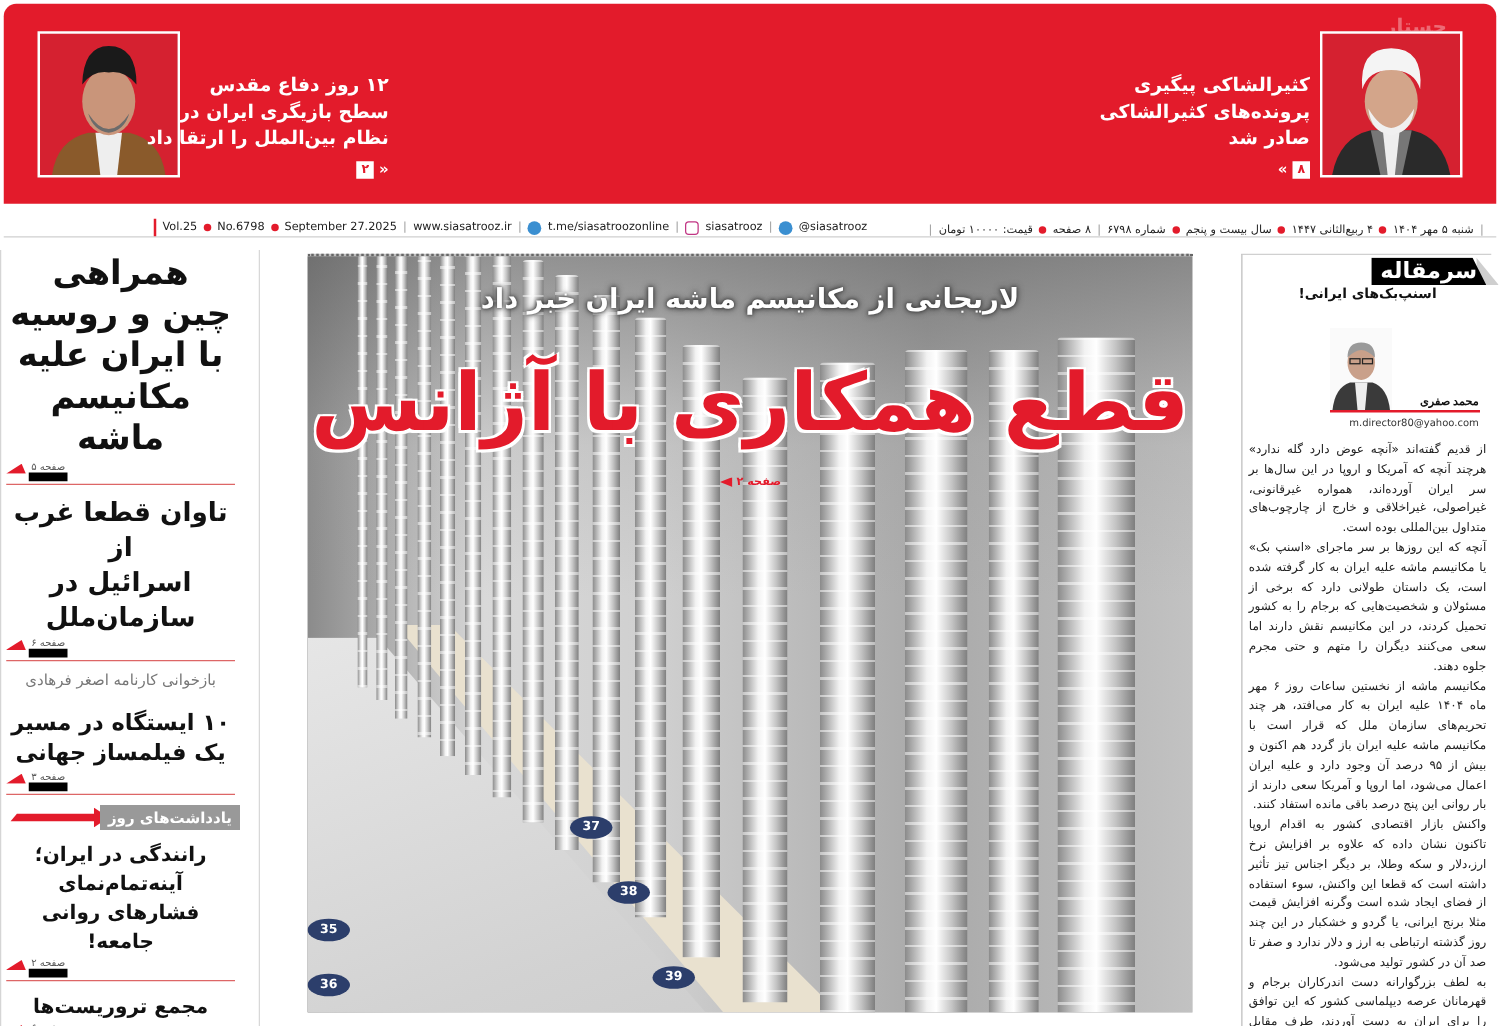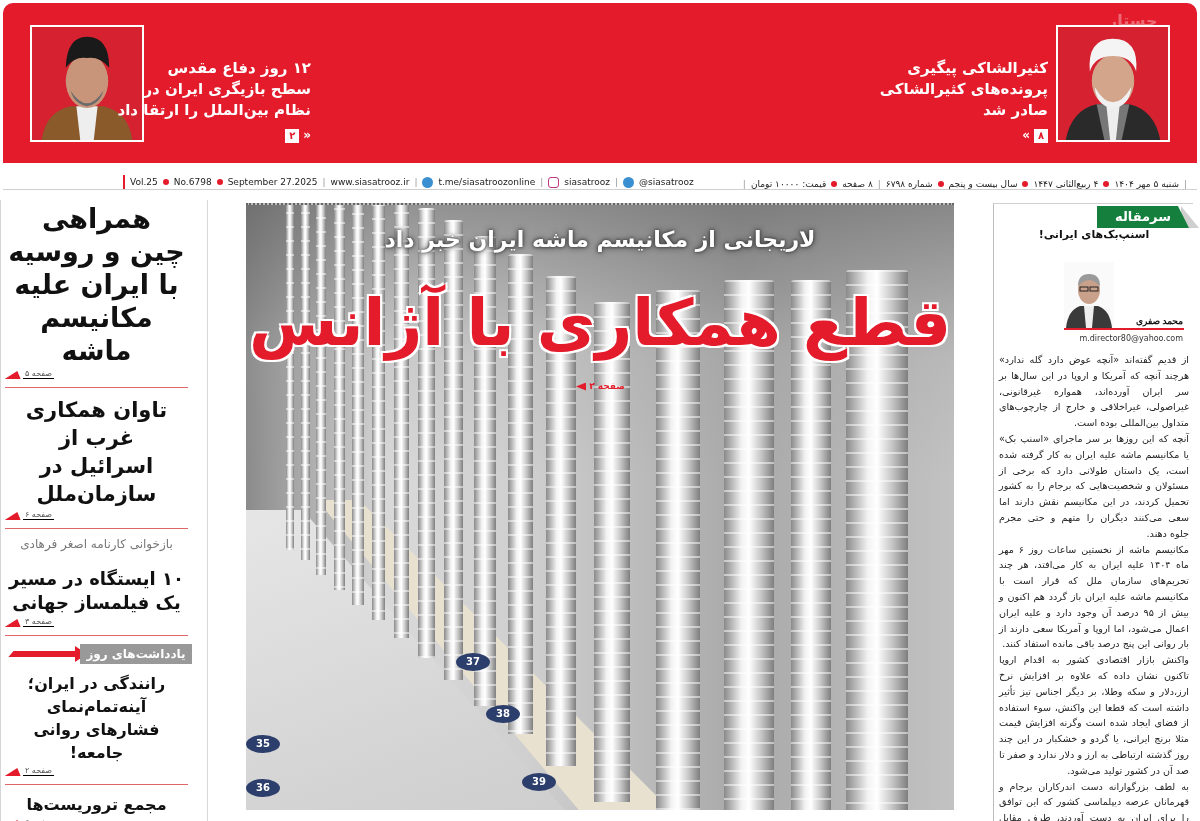--- a/index.html
+++ b/index.html
@@ -38,21 +38,21 @@
   .social-icon.insta { background: none; border: 1.5px solid #c13584; border-radius: 3px; }
 
   
   .left-col { position: absolute; left: 0; top: 200px; width: 192px; height: 621px; border-left: 1px solid #d5d5d5; }
   .left-col::after { content: ""; position: absolute; right: -16px; top: 0; width: 1px; height: 621px; background: #d8d8d8; }
   .story { position: relative; text-align: center; padding: 0 4px; }
   .story .hl { display: block; font-weight: bold; color: #111; }
   .story .kicker { display: block; font-size: 12px; color: #777; margin-bottom: 16px; }
   .story-ref { position: relative; height: 12px; margin: 2px 0 0 0; direction: ltr; }
   .story-ref .tri { position: absolute; left: 2px; top: 2px; width: 16px; height: 8px; background: #e31b2b; clip-path: polygon(0 100%, 50% 0, 100% 100%); transform: skewX(-30deg); }
-  .story-ref .lbl { position: absolute; left: 18px; top: 0; font-size: 8px; color: #555; border-bottom: 1px solid #000000; padding: 0 2px; }
+  .story-ref .lbl { position: absolute; left: 18px; top: 0; font-size: 8px; color: #555; border-bottom: 7px solid #000000; padding: 0 2px; }
   .story-div { height: 1px; background: #d66; margin: 6px 4px 8px 4px; }
 
   .s1 .hl { font-size: 27px; line-height: 33px; }
   .s2 .hl { font-size: 21px; line-height: 28px; }
   .s3 .hl { font-size: 18px; line-height: 24px; }
   .s4 .hl { font-size: 16px; line-height: 23px; }
   .s5 .hl { font-size: 16px; line-height: 23px; }
 
   .section-tab { position: relative; height: 20px; margin: 2px 0 8px 0; }
   .section-tab .gray { position: absolute; right: 0; top: 0; width: 112px; height: 20px; background: #999; color: #fff; font-size: 12px; font-weight: bold; line-height: 20px; text-align: center; }
@@ -69,21 +69,21 @@
   .centrifuge { position: absolute; bottom: 0; border-radius: 3px 3px 0 0; background: repeating-linear-gradient(180deg, rgba(255,255,255,0.5) 0 2px, rgba(0,0,0,0) 2px 14px), linear-gradient(90deg, #8a8a8a 0%, #f2f2f2 35%, #ffffff 50%, #c4c4c4 75%, #7e7e7e 100%); }
   .badge-num { position: absolute; width: 34px; height: 18px; border-radius: 50%; background: #2c3e6b; color: #fff; font-size: 10px; font-weight: bold; text-align: center; line-height: 18px; direction: ltr; }
 
   .hero-kicker { position: absolute; left: 0; top: 22px; width: 708px; text-align: center; font-size: 22px; font-weight: bold; color: #fff; text-shadow: 0 0 3px #333, 0 0 6px #333; }
   .hero-title { position: absolute; left: 0; top: 72px; width: 708px; text-align: center; font-size: 64px; line-height: 92px; font-weight: bold; color: #e31b2b; text-shadow: 2px 2px 0 #fff, -2px -2px 0 #fff, 2px -2px 0 #fff, -2px 2px 0 #fff; }
   .hero-ref { position: absolute; left: 330px; top: 176px; direction: ltr; font-size: 9px; color: #e31b2b; font-weight: bold; }
   .hero-ref .tri { display: inline-block; width: 10px; height: 8px; background: #e31b2b; clip-path: polygon(0 50%, 100% 0, 100% 100%); vertical-align: middle; }
 
   
   .right-col { position: absolute; left: 993px; top: 203px; width: 200px; height: 618px; border-left: 1px solid #bdbdbd; border-top: 1px solid #d0d0d0; }
-  .ed-tab { position: absolute; right: 4px; top: 2px; width: 92px; height: 22px; background: #15803d; color: #fff; font-size: 13px; font-weight: bold; text-align: center; line-height: 22px; clip-path: polygon(0 0, 88% 0, 100% 100%, 0 100%); }
+  .ed-tab { position: absolute; right: 4px; top: 2px; width: 92px; height: 22px; background: #000000; color: #fff; font-size: 18px; font-weight: bold; text-align: center; line-height: 22px; clip-path: polygon(0 0, 88% 0, 100% 100%, 0 100%); }
   .ed-tab-gray { position: absolute; right: -6px; top: 2px; width: 18px; height: 22px; background: #cfcfcf; clip-path: polygon(0 0, 100% 100%, 0 100%); }
   .ed-title { position: absolute; left: 0; top: 24px; width: 200px; text-align: center; font-size: 11px; font-weight: bold; }
   .author-photo { position: absolute; left: 70px; top: 58px; width: 50px; height: 66px; background: #fff; overflow: hidden; }
   .author-name { position: absolute; right: 10px; top: 112px; font-size: 9px; font-weight: bold; font-family: Liberation Serif, serif; }
   .author-line { position: absolute; left: 70px; top: 124px; width: 120px; height: 2px; background: #e31b2b; }
   .author-email { position: absolute; right: 10px; top: 130px; font-size: 8px; color: #333; direction: ltr; }
   .ed-body { position: absolute; left: 5px; top: 148px; width: 190px; font-size: 9.6px; line-height: 15.8px; text-align: justify; text-align-last: right; color: #222; }
   .ed-body p { margin: 0; }
 </style>
 </head>
@@ -179,21 +179,21 @@
     <span class="hl">با ایران علیه</span>
     <span class="hl">مکانیسم ماشه</span>
     <div class="story-ref">
       <span class="tri"></span>
       <span class="lbl">صفحه ۵</span>
     </div>
   </div>
   <div class="story-div"></div>
 
   <div class="story s2">
-    <span class="hl">تاوان همکاری غرب از</span>
+    <span class="hl">تاوان قطعا غرب از</span>
     <span class="hl">اسرائیل در سازمان‌ملل</span>
     <div class="story-ref">
       <span class="tri"></span>
       <span class="lbl">صفحه ۶</span>
     </div>
   </div>
   <div class="story-div"></div>
 
   <div class="story s3">
     <span class="kicker">بازخوانی کارنامه اصغر فرهادی</span>

